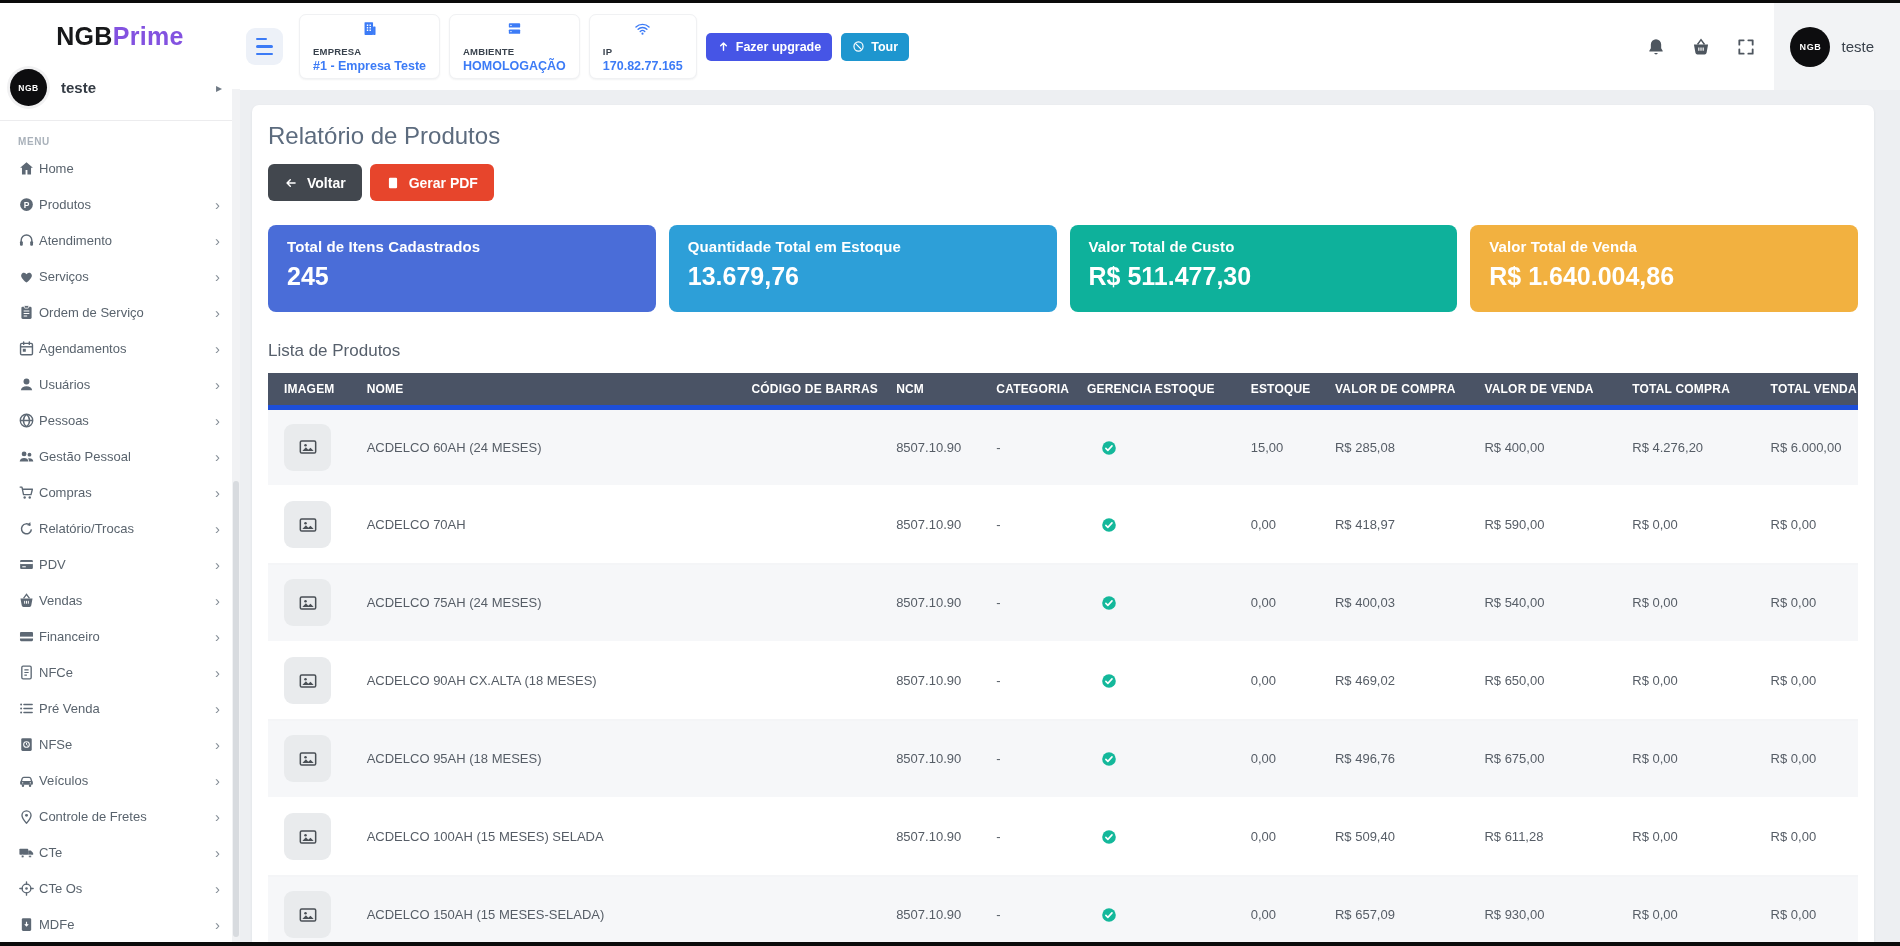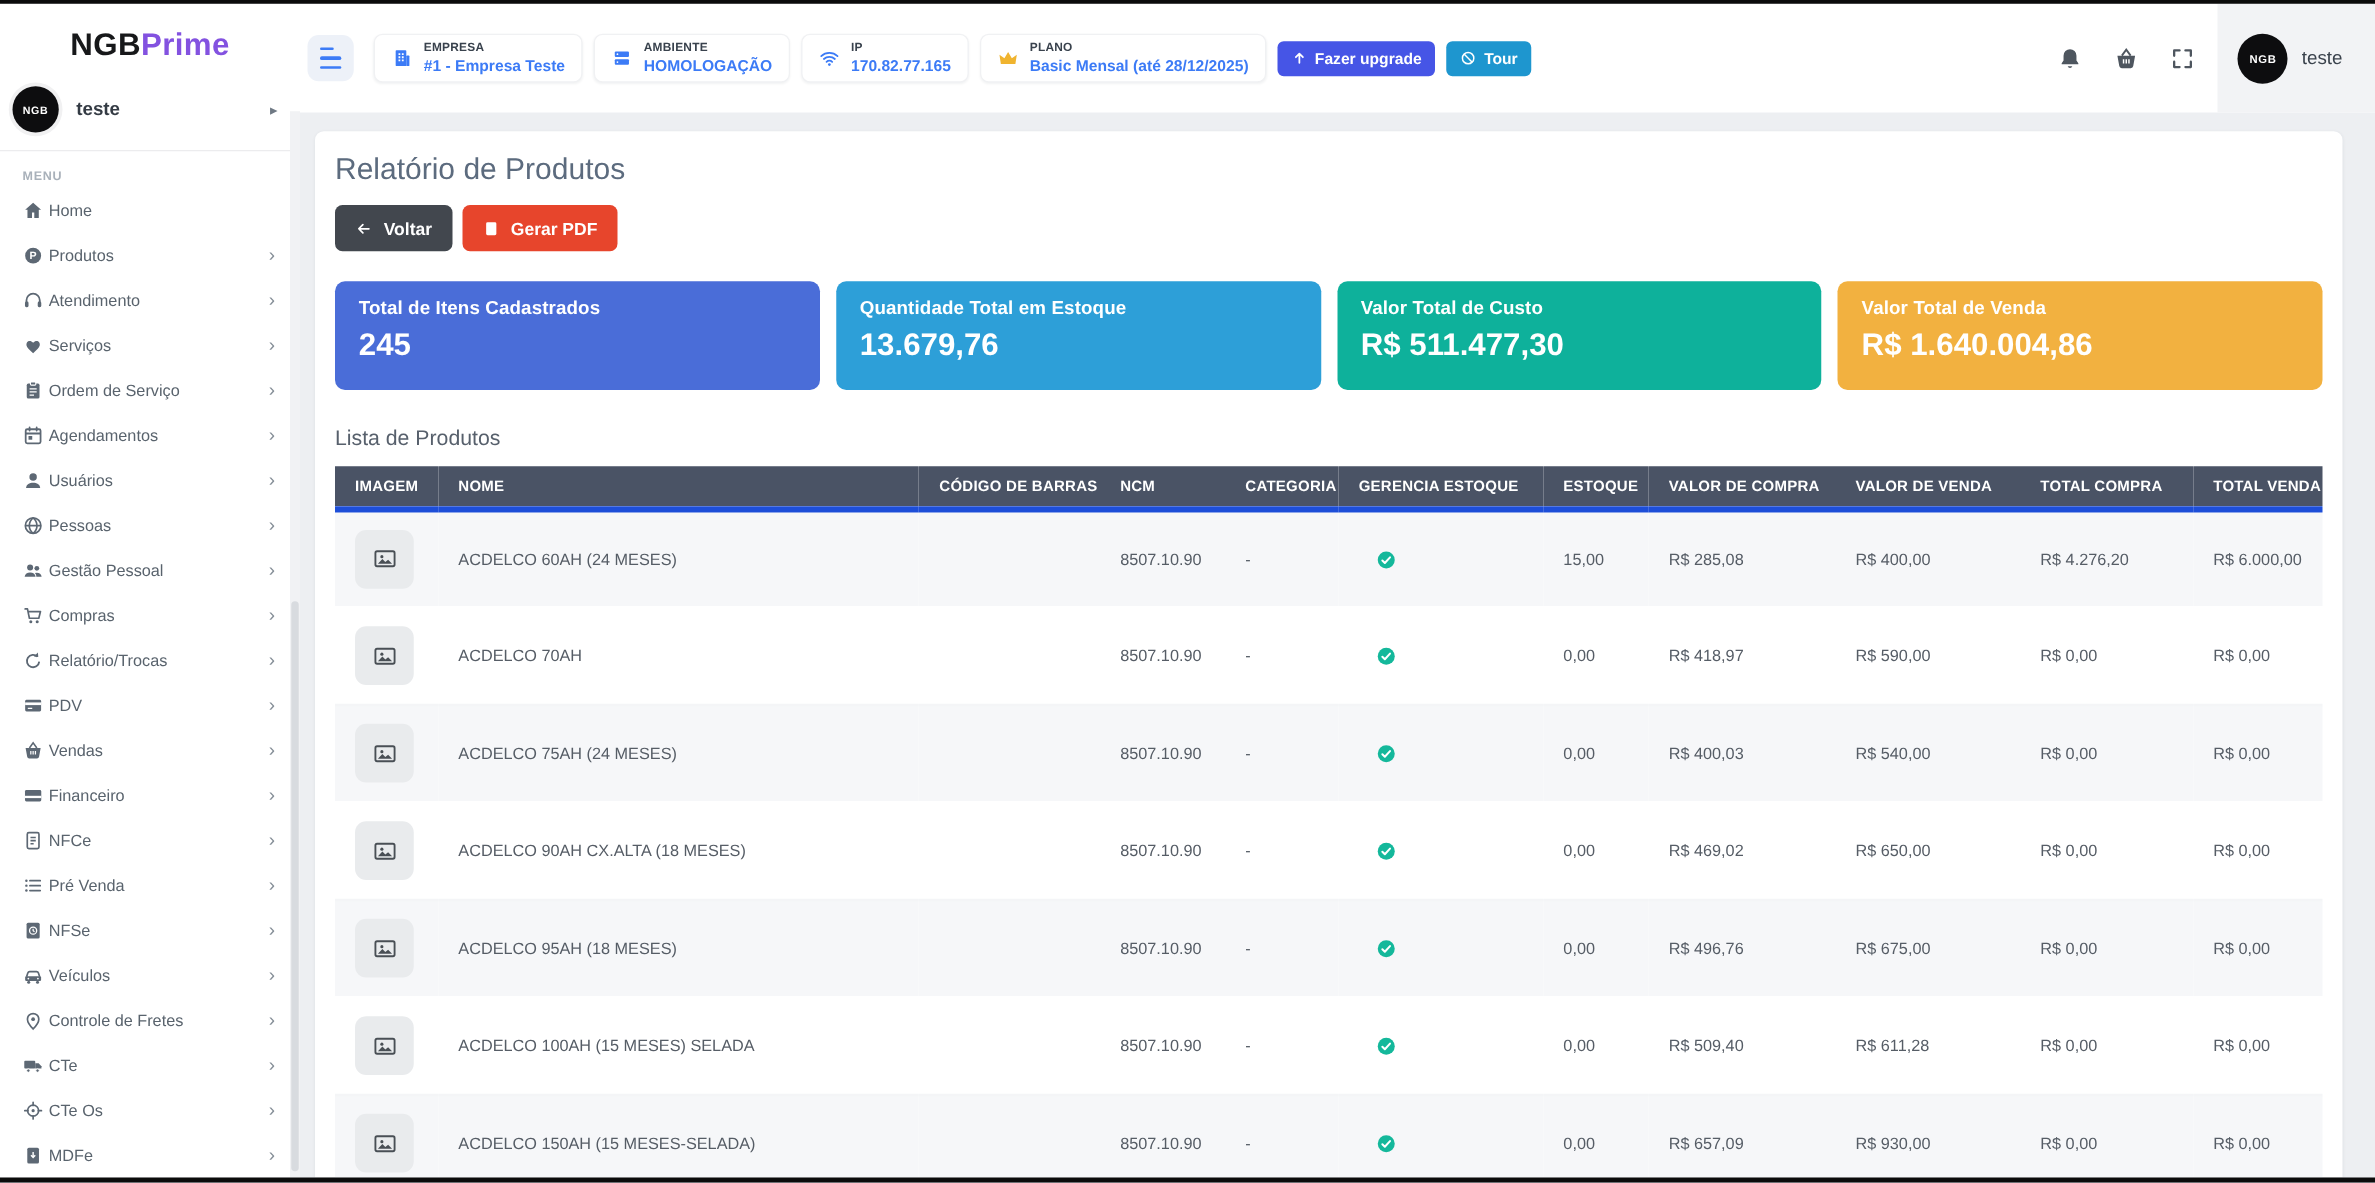--- a/index.html
+++ b/index.html
@@ -37,21 +37,21 @@
   .topbar{flex:0 0 87px;background:#fff;display:flex;align-items:center;padding-left:6px;}
   .hamburger{width:37px;height:37px;border-radius:9px;background:#edf1f8;border:none;display:flex;
     align-items:center;justify-content:center;margin-right:16px;cursor:pointer;color:#3c7bf6;}
   .hb{display:flex;flex-direction:column;align-items:flex-start;}
   .hb i{display:block;height:2.5px;border-radius:2px;background:currentColor;margin:2.6px 0;}
   .hb i:nth-child(1){width:11px;}
   .hb i:nth-child(2){width:17px;}
   .hb i:nth-child(3){width:17px;}
   .chips{display:flex;gap:9px;align-items:center;}
   .chip{display:flex;align-items:center;gap:9px;padding:5px 13px;border:1px solid #f0f1f3;border-radius:7px;
-    background:#fff;box-shadow:0 1px 2px rgba(20,30,50,.06);cursor:pointer;}
+    background:#fff;box-shadow:0 1px 2px rgba(20,30,50,.06);cursor:pointer;flex-direction:column;}
   .chip-icon{width:17px;height:17px;display:flex;color:var(--header-value-blue,#3c7bf6);flex:0 0 17px;}
   .chip-label{display:block;font-size:9.5px;font-weight:700;color:#39424d;letter-spacing:.2px;}
   .chip-value{display:block;font-size:12.5px;font-weight:700;color:var(--header-value-blue,#3c7bf6);margin-top:2px;white-space:nowrap;}
   .badge{display:inline-flex;align-items:center;gap:6px;color:#fff;font-size:12.5px;font-weight:700;
     padding:7px 11px;border-radius:5px;border:none;cursor:pointer;margin-left:9px;font-family:inherit;}
   .badge .i{width:13px;height:13px;display:flex;}
   .badge-upgrade{background:var(--upgrade-button,#4655e6);}
   .badge-tour{background:var(--tour-button,#1e96cf);}
   .top-icons{margin-left:auto;display:flex;align-items:center;gap:25px;color:#4e565f;padding-right:18px;}
   .ti{width:20px;height:20px;display:flex;cursor:pointer;}
@@ -423,31 +423,20 @@
                 <path d="M8.8 16.2a4.6 4.6 0 0 1 6.4 0" fill="none" stroke="currentColor" stroke-width="2" stroke-linecap="round"></path>
                 <circle cx="12" cy="19.3" r="1.5" fill="currentColor"></circle>
               </svg>
             </span>
             <span class="chip-text">
               <span class="chip-label">IP</span>
               <span class="chip-value">170.82.77.165</span>
             </span>
           </div>
 
-          <div class="chip">
-            <span class="chip-icon" style="color: rgb(240, 180, 47);">
-              <svg viewBox="0 0 24 24" xmlns="http://www.w3.org/2000/svg">
-                <path d="M3.8 18.5 2.2 8.2l5.6 3.9L12 5.2l4.2 6.9 5.6-3.9-1.6 10.3z" fill="currentColor"></path>
-              </svg>
-            </span>
-            <span class="chip-text">
-              <span class="chip-label">PLANO</span>
-              <span class="chip-value">Basic Mensal (até 28/12/2025)</span>
-            </span>
-          </div>
         </div>
       <button class="badge badge-upgrade">
         <span class="i">
             <svg viewBox="0 0 24 24" xmlns="http://www.w3.org/2000/svg">
               <path d="M12 19V6M6.8 10.7 12 5.5l5.2 5.2" fill="none" stroke="currentColor" stroke-width="2.6" stroke-linecap="round" stroke-linejoin="round"></path>
             </svg>
           </span>
         <span>Fazer upgrade</span>
       </button>
       <button class="badge badge-tour">

